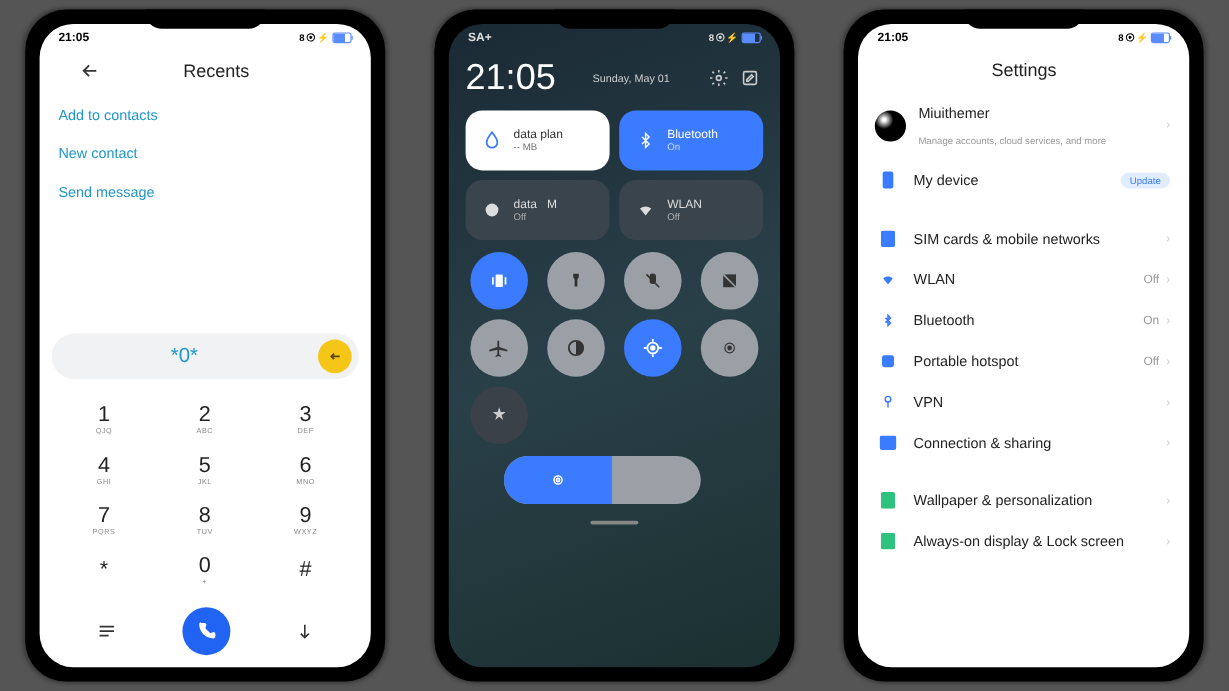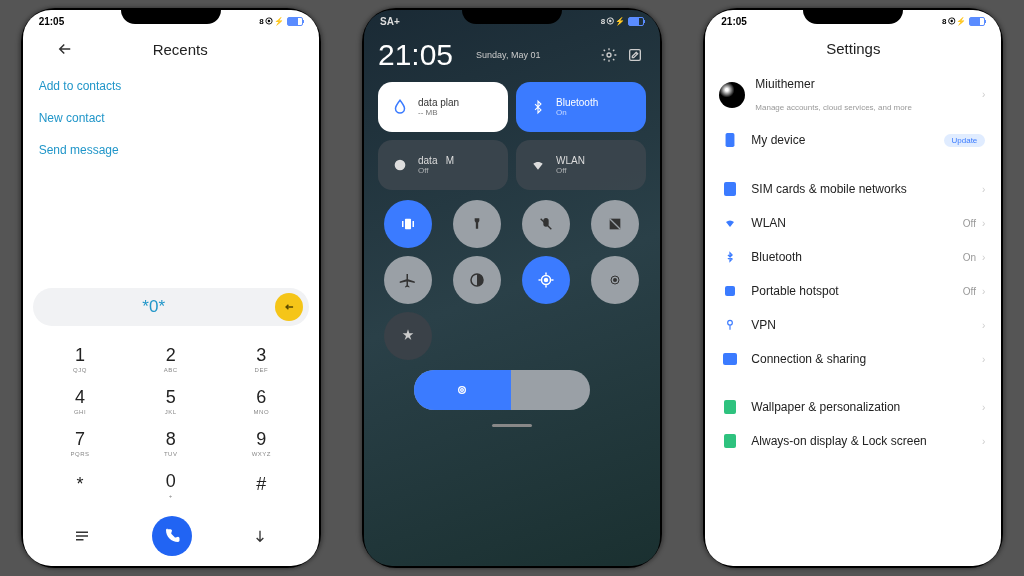--- a/index.html
+++ b/index.html
@@ -1,17 +1,17 @@
 <!DOCTYPE html>
 <html><head>
 <meta charset="utf-8">
 <style>
   * { box-sizing: border-box; margin: 0; padding: 0; font-family: -apple-system, Helvetica, Arial, sans-serif; }
   body { background: #555; width: 1024px; height: 576px; display: flex; justify-content: space-around; align-items: center; }
-  .phone { width: 300px; height: 560px; background: #000; border-radius: 34px; padding: 2px; position: relative; box-shadow: -2px 0 4px rgba(0,0,0,.3), 2px 0 4px rgba(0,0,0,.3); }
+  .phone { width: 300px; height: 560px; background: #000; border-radius: 34px; padding: 12px; position: relative; box-shadow: -2px 0 4px rgba(0,0,0,.3), 2px 0 4px rgba(0,0,0,.3); }
   .notch { position: absolute; top: 0; left: 50%; transform: translateX(-50%); width: 100px; height: 16px; background: #000; border-radius: 0 0 14px 14px; z-index: 10; }
   .screen { width: 100%; height: 100%; background: #fff; border-radius: 28px; overflow: hidden; position: relative; display: flex; flex-direction: column; }
   .statusbar { height: 22px; display: flex; justify-content: space-between; align-items: center; padding: 0 16px; font-size: 10px; font-weight: 600; }
   .statusbar .right { display: flex; gap: 3px; align-items: center; font-size: 8px; letter-spacing: -0.5px;}
   .batt { display:inline-block; width: 16px; height: 9px; border: 1px solid #5a8cff; border-radius: 2px; position: relative; background: linear-gradient(to right,#5a8cff 70%,transparent 70%);}
   .batt::after{content:"";position:absolute;right:-2px;top:2px;width:1px;height:3px;background:#5a8cff;}
   
   .hdr1 { display:flex; align-items:center; padding:8px 14px;margin-left:19px; }
   .hdr1 .title { flex:1; text-align:center; font-size:15px; font-weight:500; color:#222; margin-left:-18px;}
   .links { padding: 4px 16px 8px; }
@@ -25,21 +25,21 @@
   .key .d { font-size:18px; color:#222; font-weight:300;}
   .key .l { font-size:6px; color:#888; letter-spacing:0.5px; margin-top:1px;}
   .bott { display:flex; justify-content:space-around; align-items:center; padding:4px 20px 10px;}
   .call { width:40px;height:40px;border-radius:50%;background:#2164f3;display:flex;align-items:center;justify-content:center;}
   
   .screen.cc { background: linear-gradient(160deg,#1a2a35,#2a4048,#1a3030); }
   .screen.cc .statusbar { color:#ddd; }
   .ccbody { padding: 6px 14px; }
   .clockrow { display:flex; align-items:center; color:#fff; margin-bottom:10px;}
   .clockrow .time { font-size:30px; font-weight:300; }
-  .clockrow .date { font-size:9px; margin-left:23px; flex:1; color:#ccc;}
+  .clockrow .date { font-size:9px; margin-left:5px; flex:1; color:#ccc;text-align:center;}
   .clockrow .ic { width:22px;height:22px;display:flex;align-items:center;justify-content:center;color:#ccc;margin-left:4px;}
   .tiles { display:grid; grid-template-columns:1fr 1fr; gap:8px;}
   .tile { border-radius:14px; padding:10px 12px; height:50px; display:flex;align-items:center; font-size:10px; gap:8px;}
   .tile.white { background:#fff; color:#333;}
   .tile.blue { background:#3b7bff; color:#fff;}
   .tile.dark { background:rgba(60,70,78,.9); color:#ddd;}
   .tile .ic {width:20px;height:20px;display:flex;align-items:center;justify-content:center;flex-shrink:0;}
   .tile .txt {display:flex;flex-direction:column;}
   .tile .sub{font-size:8px;opacity:.7;}
   .circles { display:grid; grid-template-columns:repeat(4,1fr); gap:8px; margin-top:10px;}

